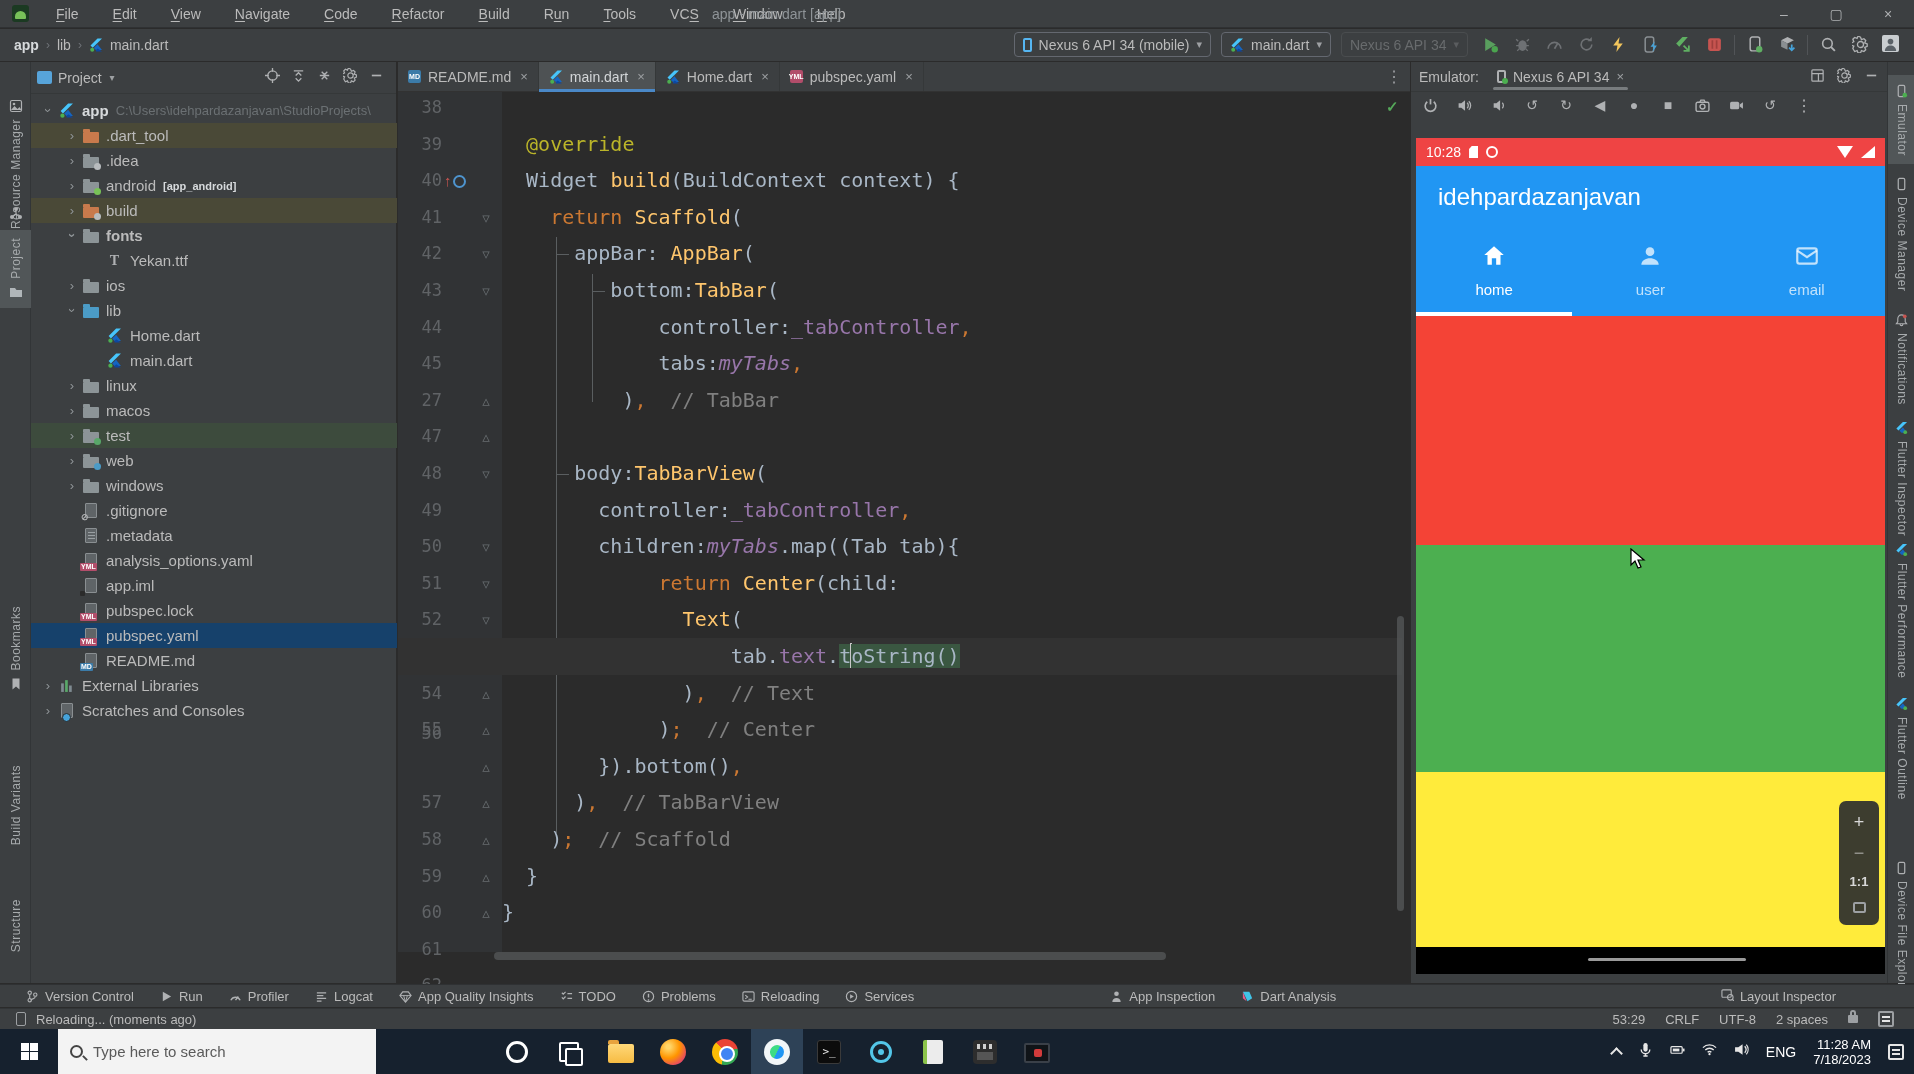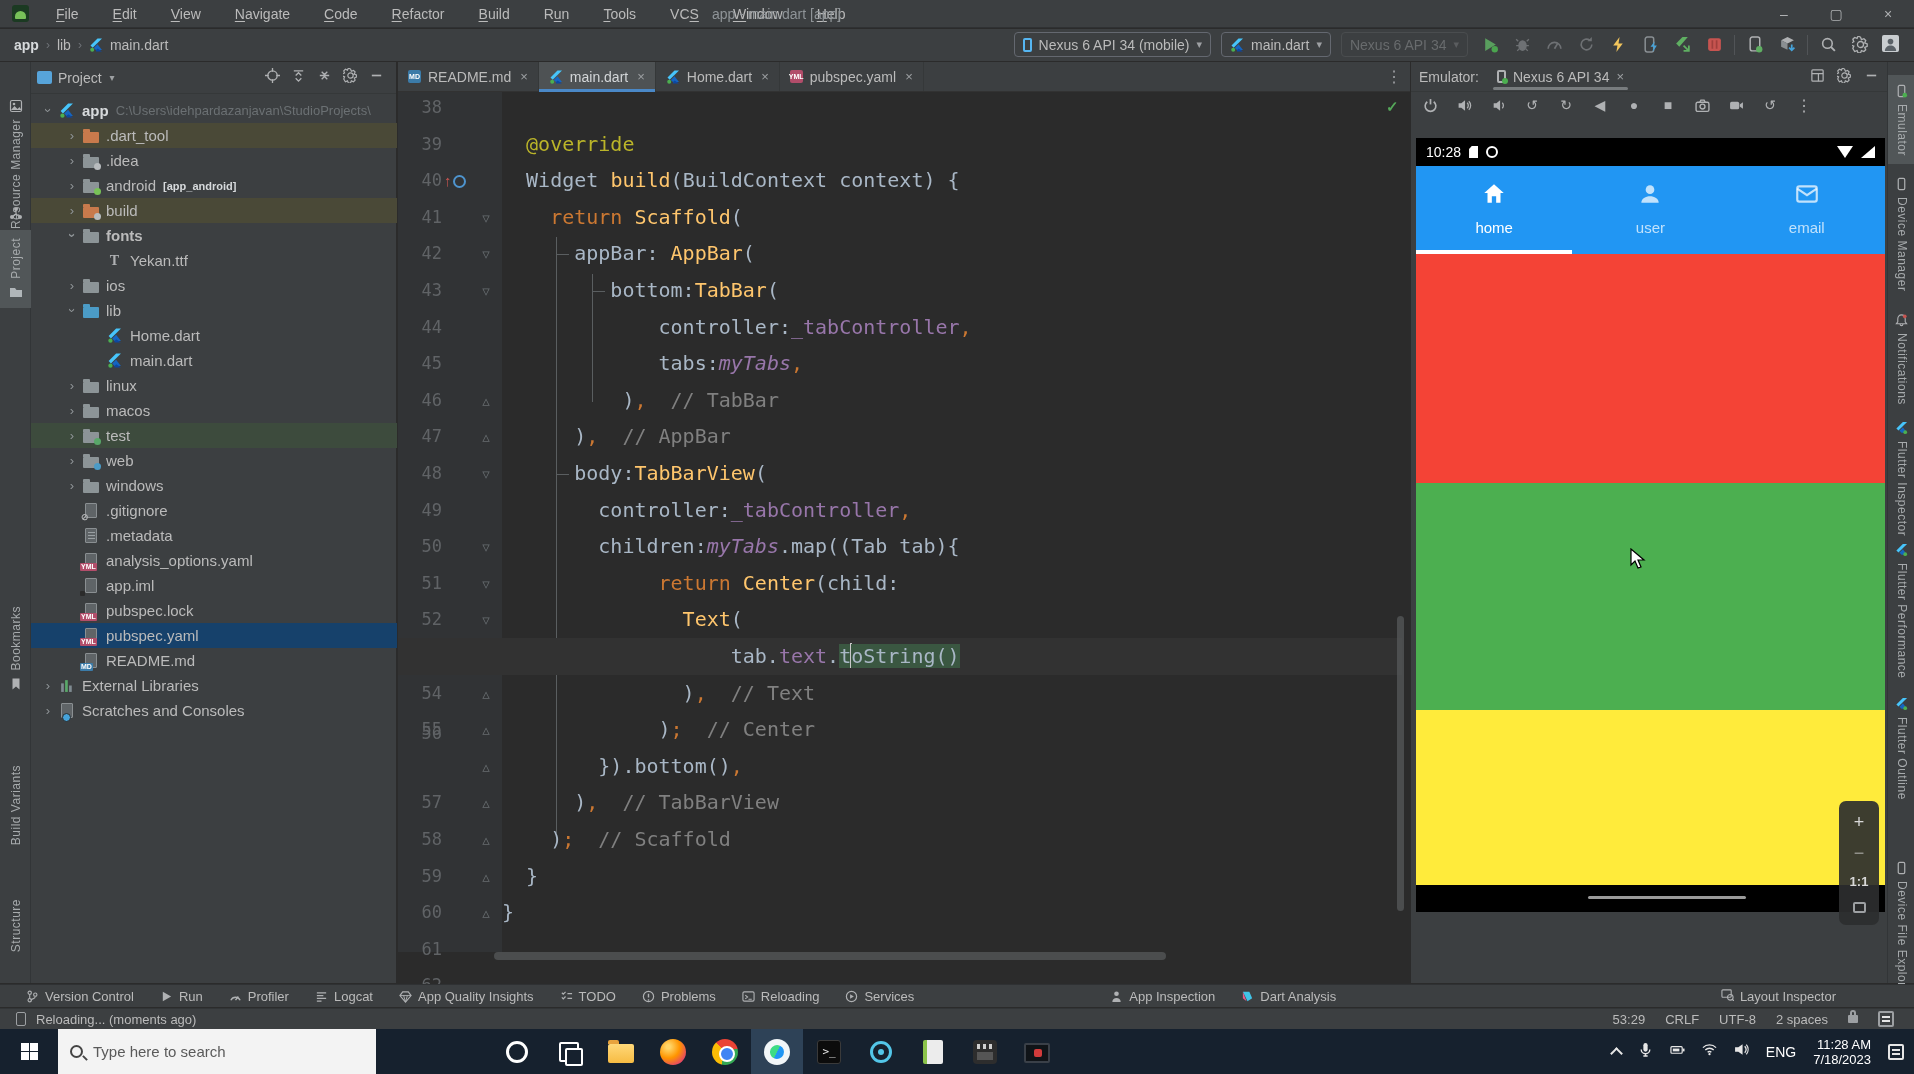--- a/index.html
+++ b/index.html
@@ -96,21 +96,21 @@
 #emulator{position:absolute;left:1410px;top:62px;width:477px;height:921px;background:#3C3F41;border-left:1px solid #2b2b2b}
 #emu-head{height:30px;display:flex;align-items:center;padding:0 8px;border-bottom:1px solid #353839;font-size:14px}
 #emu-tabwrap{display:flex;align-items:center;gap:7px;margin-left:14px;position:relative;height:30px;padding:0 4px}
 #emu-tabwrap:after{content:"";position:absolute;left:0;bottom:2px;width:100%;height:3px;background:#787C7E;border-radius:2px}
 #emu-head-right{margin-left:auto;display:flex;align-items:center;gap:12px}
 #emu-head-right svg{width:15px;height:15px}
 #emu-toolbar{height:26px;display:flex;align-items:center;gap:8px;padding:0 6px;color:#AFB1B3}
 .emuic{width:26px;height:22px;display:flex;align-items:center;justify-content:center;font-size:13px}
 .emuic svg{width:15px;height:15px}
 #phone{position:absolute;left:5px;top:76px;width:469px;height:836px;display:flex;flex-direction:column}
-#p-status{height:28px;background:#000000;display:flex;align-items:center;color:#fff;font-size:14px;padding:0 10px;gap:8px}
+#p-status{height:28px;background:#ef4444;display:flex;align-items:center;color:#fff;font-size:14px;padding:0 10px;gap:8px}
 #p-status .spacer{flex:1}
 #p-appbar{height:62px;background:#2196F3;display:flex;align-items:center}
 #p-title{color:#fff;font-size:24px;margin-left:22px;font-weight:400}
 #p-tabs{height:84px;background:#2196F3;display:flex}
 .ptab{width:156.3px;display:flex;flex-direction:column;align-items:center;justify-content:center;gap:9px;color:rgba(255,255,255,.72);font-size:15px}
 .ptab svg{width:26px;height:26px;fill:rgba(255,255,255,.72)}
 .ptab.active{color:#fff}.ptab.active svg{fill:#fff}
 #p-ind{height:4px;background:#2196F3;position:relative}
 #p-ind:before{content:"";position:absolute;left:0;top:0;width:156px;height:4px;background:#fff}
 .psec{width:100%}
@@ -717,21 +717,21 @@
         <div class="lnum" style="top: 70.2px;">40</div>
         <div class="ovr" style="top: 70.2px;"><span class="ar">↑</span><span class="oo"></span></div>
         <div class="lnum" style="top: 106.8px;">41</div>
         <div class="fold" style="top: 106.8px;">▿</div>
         <div class="lnum" style="top: 143.4px;">42</div>
         <div class="fold" style="top: 143.4px;">▿</div>
         <div class="lnum" style="top: 180px;">43</div>
         <div class="fold" style="top: 180px;">▿</div>
         <div class="lnum" style="top: 216.6px;">44</div>
         <div class="lnum" style="top: 253.2px;">45</div>
-        <div class="lnum" style="top: 289.8px;">46</div>
+        <div class="lnum" style="top: 289.8px;">27</div>
         <div class="fold" style="top: 289.8px;">▵</div>
         <div class="lnum" style="top: 326.4px;">47</div>
         <div class="fold" style="top: 326.4px;">▵</div>
         <div class="lnum" style="top: 363px;">48</div>
         <div class="fold" style="top: 363px;">▿</div>
         <div class="lnum" style="top: 399.6px;">49</div>
         <div class="lnum" style="top: 436.2px;">50</div>
         <div class="fold" style="top: 436.2px;">▿</div>
         <div class="lnum" style="top: 472.8px;">51</div>
         <div class="fold" style="top: 472.8px;">▿</div>
@@ -764,21 +764,20 @@
       <div class="guide" style="left:194px;top:199px;width:13px;height:1px"></div>
     <div class="cline" style="top: -3px; padding-left: 0px;"></div>
         <div class="cline" style="top: 33.6px; padding-left: 24.08px;"><span class="tok-a">@override</span></div>
         <div class="cline" style="top: 70.2px; padding-left: 24.08px;"><span class="tok-d">Widget </span><span class="tok-c">build</span><span class="tok-d">(BuildContext context) {</span></div>
         <div class="cline" style="top: 106.8px; padding-left: 48.16px;"><span class="tok-k">return</span><span class="tok-d"> </span><span class="tok-c">Scaffold</span><span class="tok-d">(</span></div>
         <div class="cline" style="top: 143.4px; padding-left: 72.24px;"><span class="tok-d">appBar: </span><span class="tok-c">AppBar</span><span class="tok-d">(</span></div>
         <div class="cline" style="top: 180px; padding-left: 108.36px;"><span class="tok-d">bottom:</span><span class="tok-c">TabBar</span><span class="tok-d">(</span></div>
         <div class="cline" style="top: 216.6px; padding-left: 156.52px;"><span class="tok-d">controller:</span><span class="tok-f">_tabController</span><span class="tok-o">,</span></div>
         <div class="cline" style="top: 253.2px; padding-left: 156.52px;"><span class="tok-d">tabs:</span><span class="tok-fi">myTabs</span><span class="tok-o">,</span></div>
         <div class="cline" style="top: 289.8px; padding-left: 120.4px;"><span class="tok-d">)</span><span class="tok-o">,</span><span class="tok-cm">  // TabBar</span></div>
-        <div class="cline" style="top: 326.4px; padding-left: 72.24px;"><span class="tok-d">)</span><span class="tok-o">,</span><span class="tok-cm">  // AppBar</span></div>
         <div class="cline" style="top: 363px; padding-left: 72.24px;"><span class="tok-d">body:</span><span class="tok-c">TabBarView</span><span class="tok-d">(</span></div>
         <div class="cline" style="top: 399.6px; padding-left: 96.32px;"><span class="tok-d">controller:</span><span class="tok-f">_tabController</span><span class="tok-o">,</span></div>
         <div class="cline" style="top: 436.2px; padding-left: 96.32px;"><span class="tok-d">children:</span><span class="tok-fi">myTabs</span><span class="tok-d">.map((Tab tab){</span></div>
         <div class="cline" style="top: 472.8px; padding-left: 156.52px;"><span class="tok-k">return</span><span class="tok-d"> </span><span class="tok-c">Center</span><span class="tok-d">(child:</span></div>
         <div class="cline" style="top: 509.4px; padding-left: 180.6px;"><span class="tok-c">Text</span><span class="tok-d">(</span></div>
         <div class="curline" style="top: 546px;"></div>
         <div class="cline" style="top: 546px; padding-left: 228.76px;"><span class="tok-d">tab.</span><span class="tok-f">text</span><span class="tok-d">.</span><span class="tok-hl">t</span><span class="caret"></span><span class="tok-hl">oString()</span></div>
         <div class="cline" style="top: 582.6px; padding-left: 180.6px;"><span class="tok-d">)</span><span class="tok-o">,</span><span class="tok-cm">  // Text</span></div>
         <div class="cline" style="top: 619.2px; padding-left: 156.52px;"><span class="tok-d">)</span><span class="tok-o">;</span><span class="tok-cm">  // Center</span></div>
         <div class="cline" style="top: 655.8px; padding-left: 96.32px;"><span class="tok-d">}).bottom()</span><span class="tok-o">,</span></div>
@@ -874,20 +873,23 @@
         <span class="emuic" style="font-size: 16px;">⋮</span>
       </div>
     <div id="phone">
       <div id="p-status">
         <span>10:28</span>
         <span style="display:inline-block;width:9px;height:12px;background:#fff;clip-path:polygon(30% 0,100% 0,100% 100%,0 100%,0 25%)"></span>
         <span style="display:inline-block;width:12px;height:12px;border:2px solid #fff;border-radius:50%"></span>
         <span class="spacer"></span>
         <span style="display:inline-block;width:0;height:0;border-left:8px solid transparent;border-right:8px solid transparent;border-top:12px solid #fff"></span>
         <span style="display:inline-block;width:0;height:0;border-left:14px solid transparent;border-bottom:12px solid #fff"></span>
+      </div>
+      <div id="p-appbar">
+        <div id="p-title">idehpardazanjavan</div>
       </div>
       <div id="p-tabs">
           <div class="ptab active">
             <span><svg viewBox="0 0 24 24" width="26" height="26">
                 <path d="M12 3l9 8h-3v9h-4v-6h-4v6H6v-9H3z"></path>
               </svg></span>
             <span>home</span>
           </div>
           <div class="ptab">
             <span><svg viewBox="0 0 24 24" width="26" height="26">

